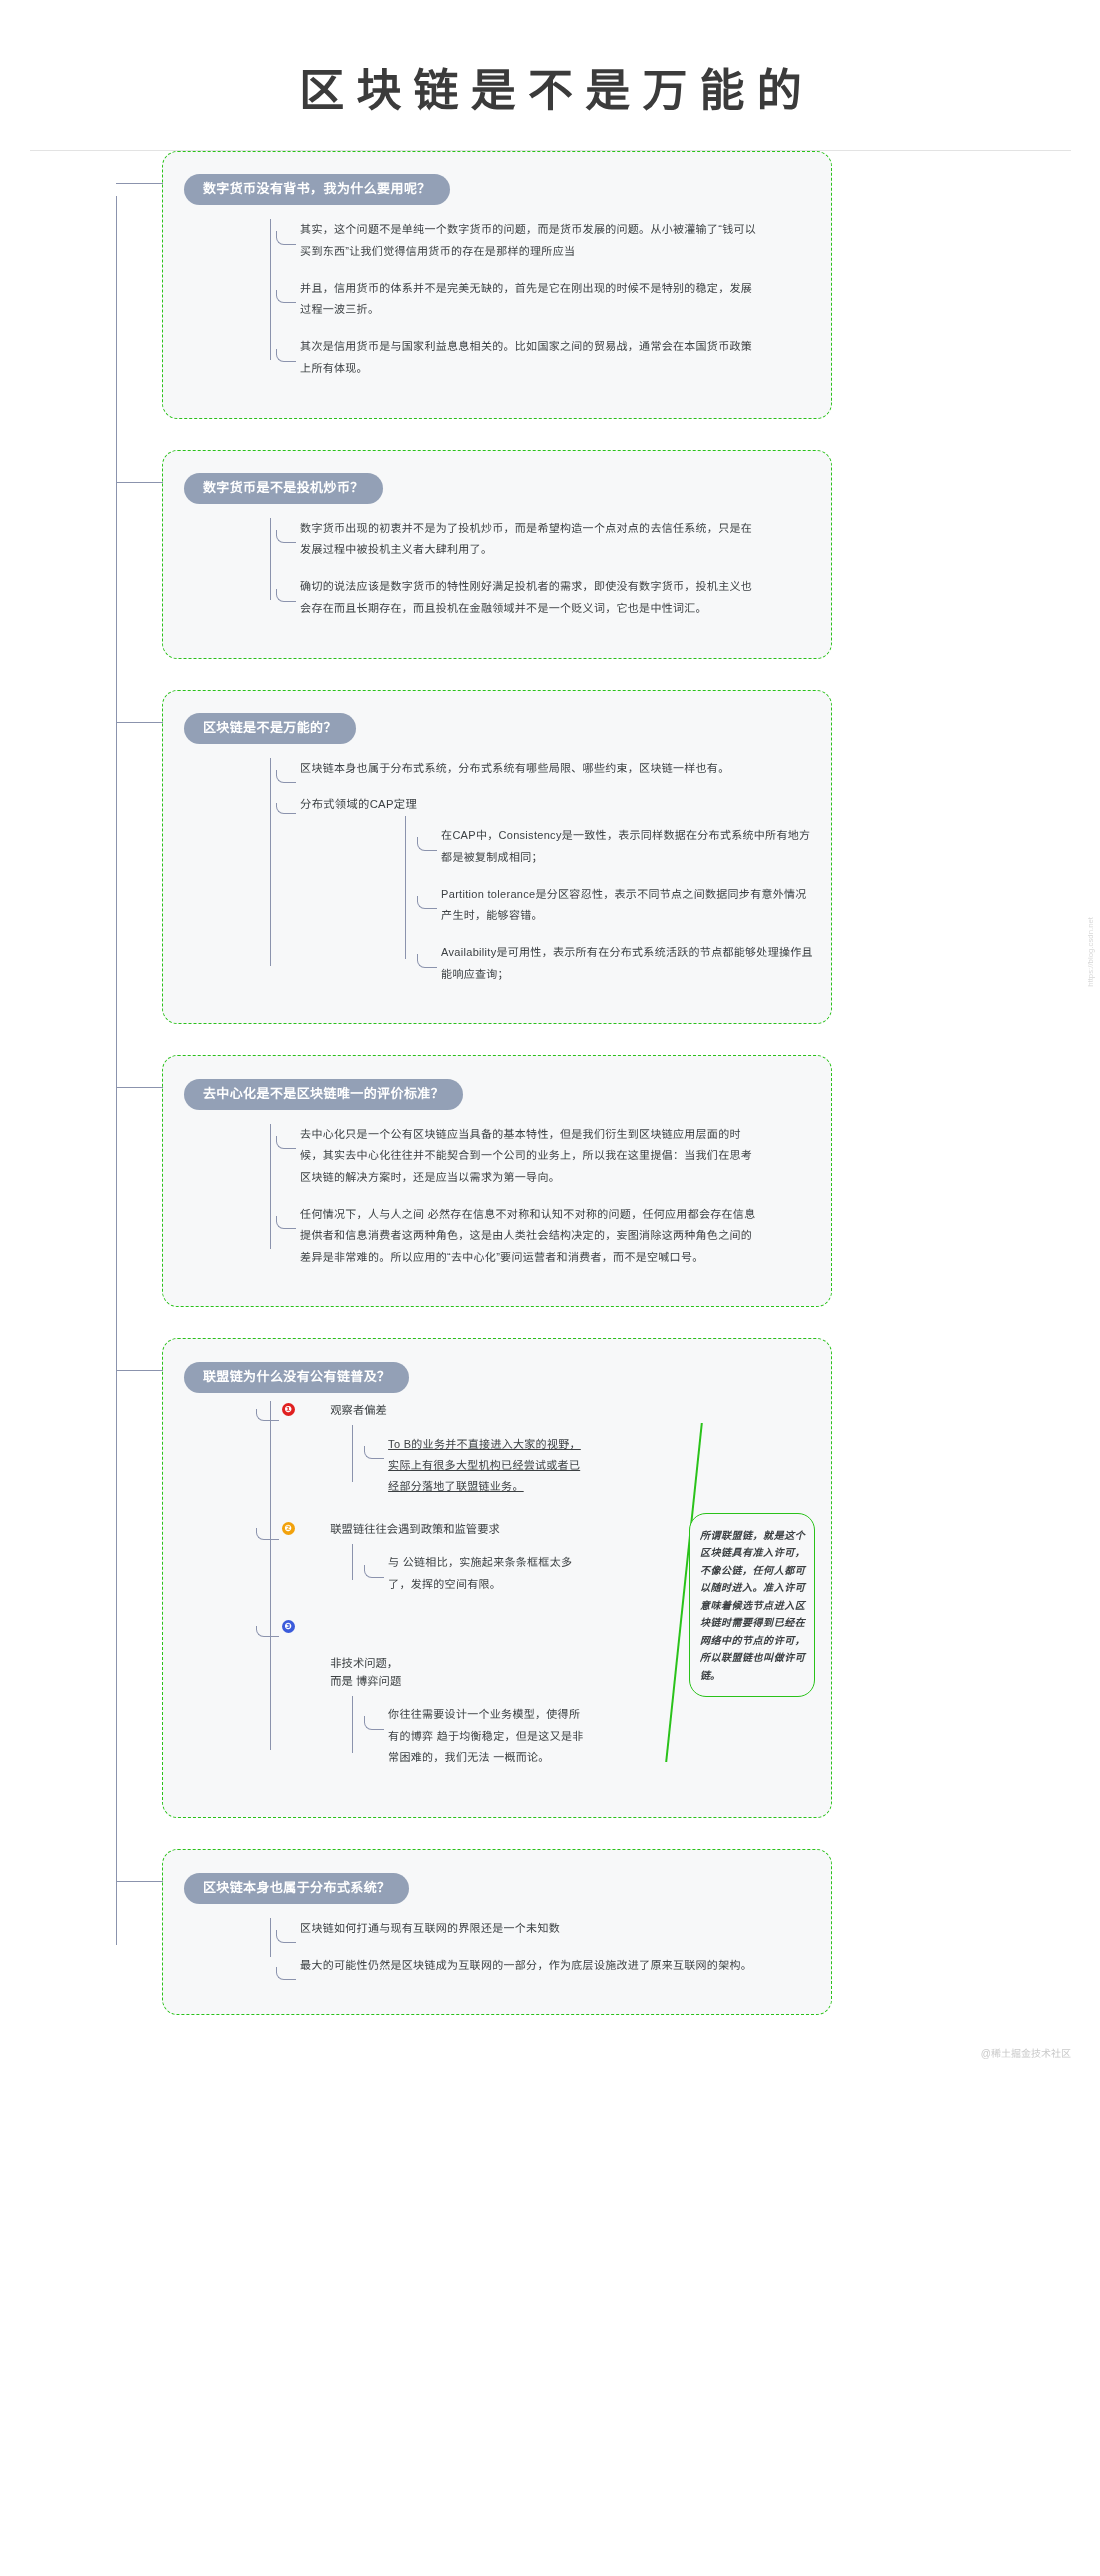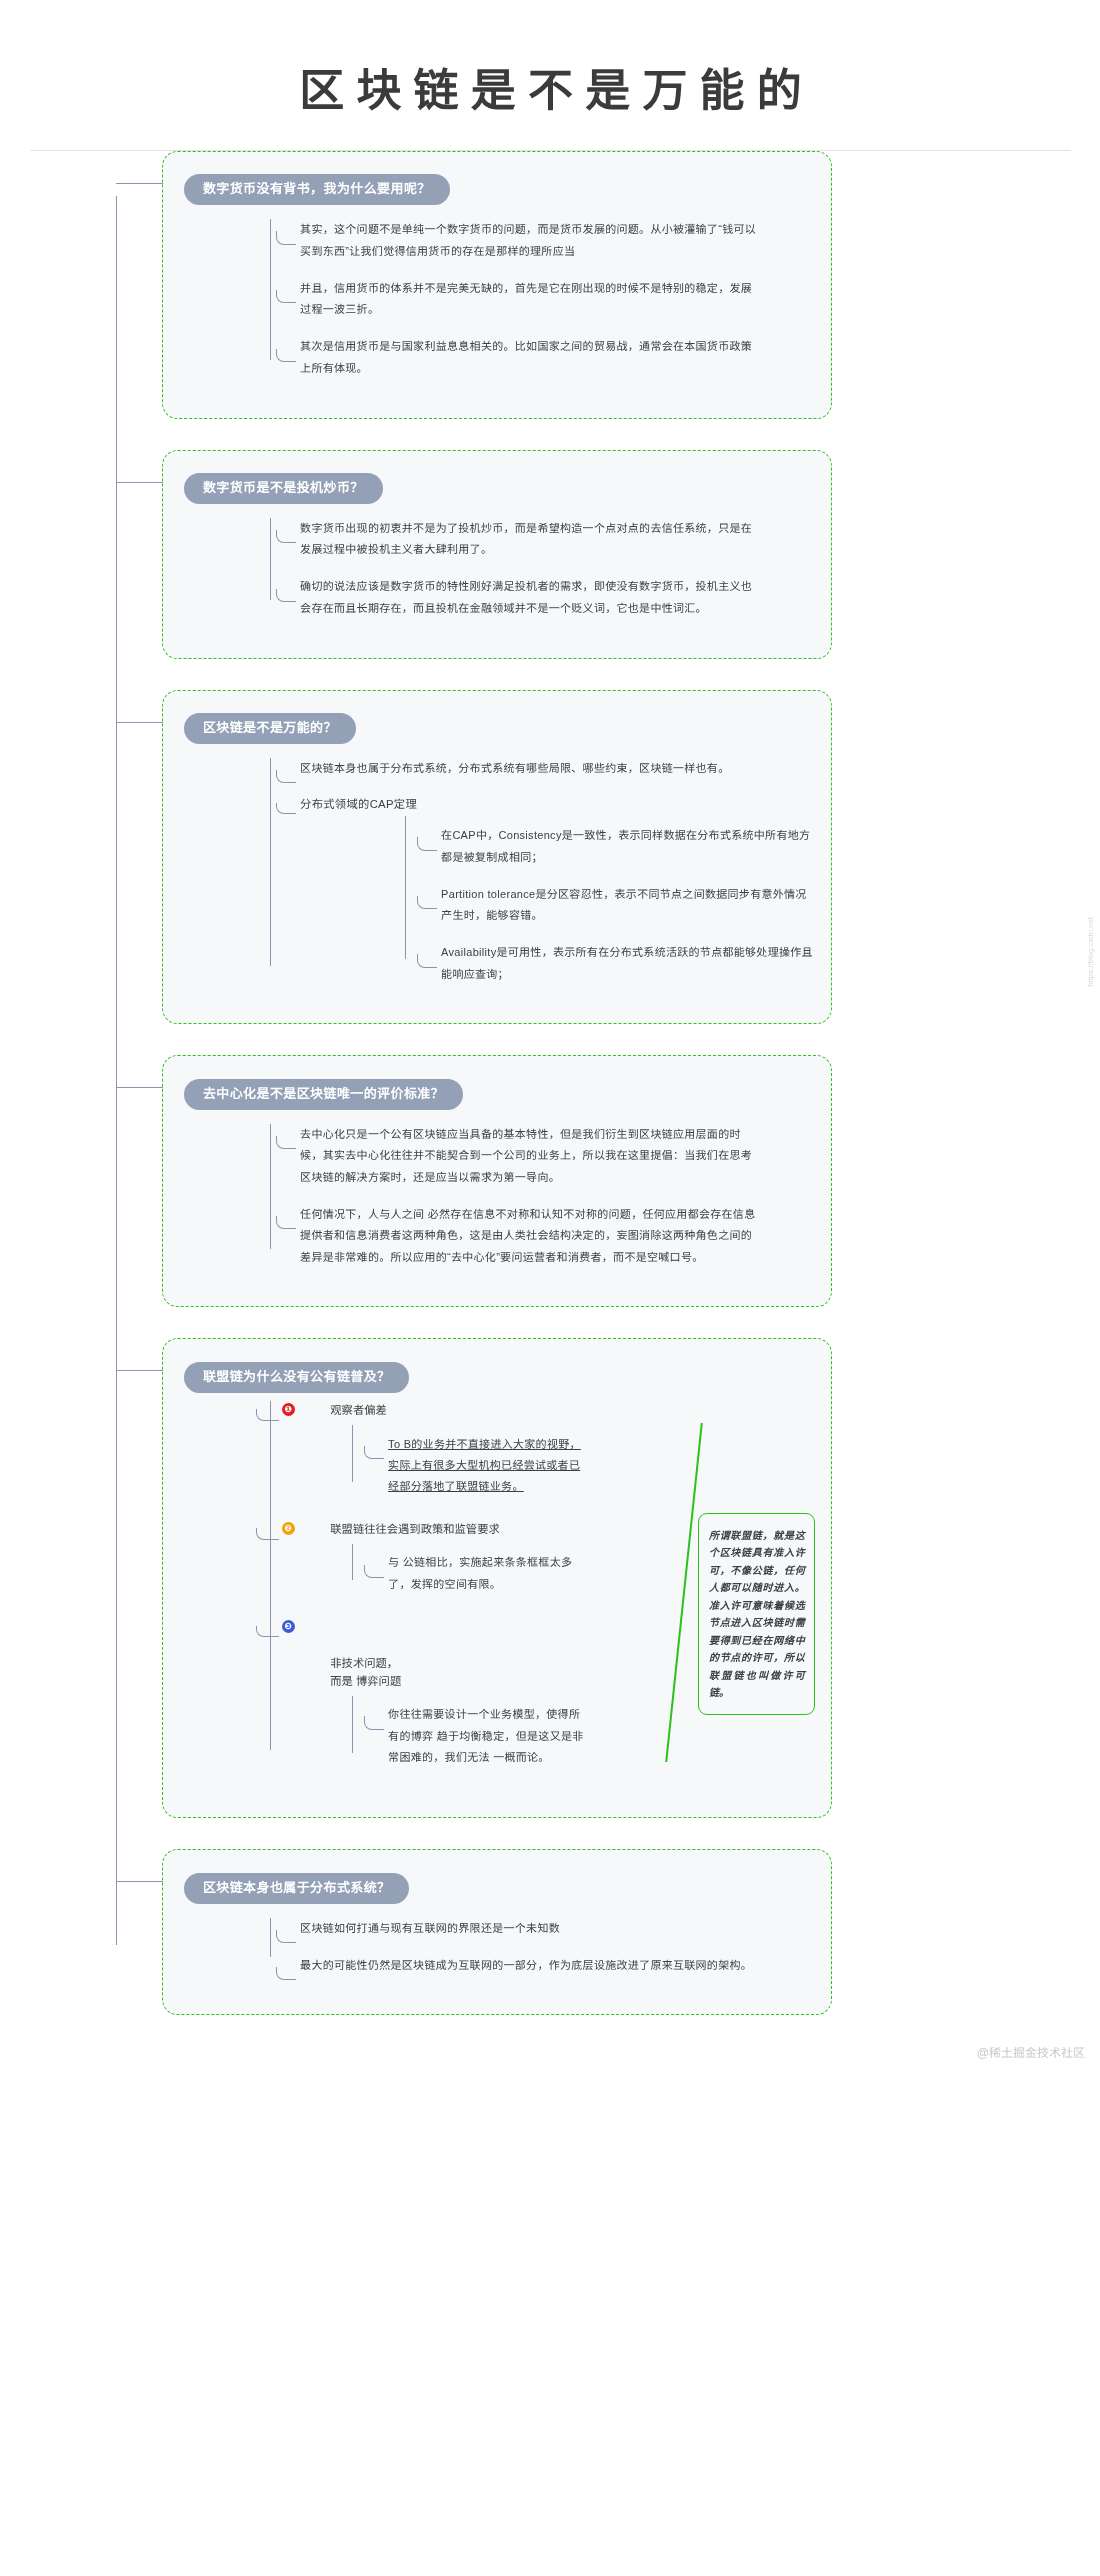--- a/index.html
+++ b/index.html
@@ -193,23 +193,23 @@
     line-height: 13px;
     text-align: center;
   }
   .numitem .txt { display:inline-block; padding-left: 22.6px; }
 
   
   .callout {
     position: absolute;
     right: 15.7px;
     top: 174px;
-    width: 117px;
+    width: 126px;
     border: 1.7px solid #2ac21a;
-    border-radius: 9px;
+    border-radius: 17px;
     background: #f7f8f9;
     padding: 12.2px 9.6px;
     font-size: 10px;
     line-height: 1.75;
     font-style: italic;
     font-weight: bold;
     color: #3c4043;
     text-align: justify;
   }
   .callout-line {
@@ -228,23 +228,23 @@
     right: 15.7px;
     top: 766px;
     font-size: 7.8px;
     color: #d8d8d8;
     transform: rotate(-90deg);
     transform-origin: right top;
     white-space: nowrap;
   }
   .wm-bottom {
     position: absolute;
-    right: 16px;
+    right: 30px;
     bottom: 7px;
-    font-size: 12px;
+    font-size: 10px;
     color: #c9c9c9;
     white-space: nowrap;
   }
 </style>
 </head>
 <body>
 
 <div class="title-wrap">
   <div class="title">区块链是不是万能的</div>
 </div>

